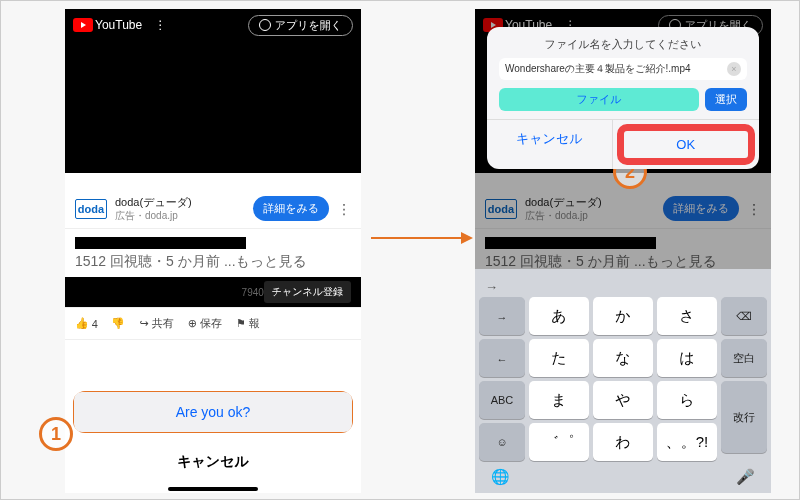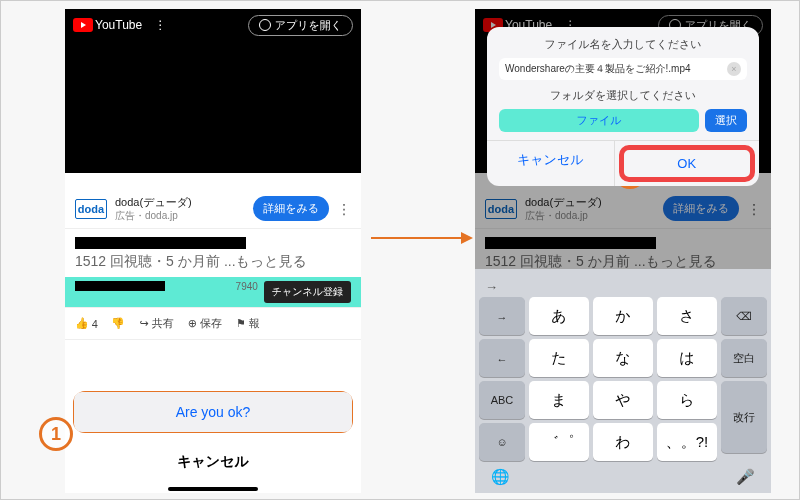--- a/index.html
+++ b/index.html
@@ -19,21 +19,21 @@
   .ad-bar { background: #fff; display: flex; align-items: center; padding: 6px 10px; gap: 8px; border-bottom: 1px solid #eee; margin-top: 16px; }
   .ad-logo { width: 32px; height: 20px; background: #fff; color: #0a66c2; font-weight: 700; font-size: 11px; display: flex; align-items: center; justify-content: center; border: 1px solid #0a66c2; border-radius: 2px; }
   .ad-text { flex: 1; font-size: 11px; line-height: 1.3; }
   .ad-title { color: #222; }
   .ad-sub { color: #888; font-size: 10px; }
   .ad-cta { background: #1a73e8; color: #fff; font-size: 11px; padding: 5px 10px; border-radius: 14px; }
   .ad-more { color: #555; font-size: 14px; }
   .vtitle { background: #fff; padding: 6px 10px 2px; font-size: 12px; }
   .vtitle .blacked { background: #000; height: 12px; width: 62%; display: inline-block; vertical-align: middle; }
   .vmeta { background: #fff; padding: 2px 10px 6px; font-size: 14px; color: #666; }
-  .channel-row { background: #5eead4; display: flex; padding: 4px 10px; gap: 6px; border-bottom: 1px solid #eee; }
+  .channel-row { background: #000000; display: flex; align-items: center; padding: 4px 10px; border-bottom: 1px solid #eee; }
   .ch-name { background: #000; height: 10px; width: 90px; }
   .ch-count { font-size: 10px; color: #666; margin-left: auto; }
   .subscribe { background: #222; color: #fff; font-size: 10px; padding: 4px 8px; border-radius: 3px; }
   .action-row { background: #fff; display: flex; align-items: center; gap: 14px; padding: 8px 10px; border-bottom: 1px solid #eee; font-size: 11px; color: #444; }
   .action-row span { display: flex; align-items: center; gap: 3px; }
   
   .sheet { position: absolute; left: 8px; right: 8px; bottom: 10px; }
   .sheet-card { background: #f1f1f3; border-radius: 12px; overflow: hidden; margin-bottom: 8px; }
   .sheet-item { text-align: center; padding: 12px 0; color: #0a66ff; font-size: 14px; border-bottom: 1px solid #ddd; }
   .sheet-item.highlight { border: 2px solid #e57324; border-radius: 10px; margin: -1px; }
@@ -45,21 +45,21 @@
   .dialog { position: absolute; top: 18px; left: 12px; right: 12px; background: #f5f5f7; border-radius: 12px; padding: 10px 12px; z-index: 5; }
   .dlg-title { text-align: center; font-size: 11px; color: #444; margin-bottom: 6px; }
   .dlg-input { display: flex; align-items: center; background: #fff; border-radius: 6px; padding: 4px 6px; font-size: 10px; color: #333; margin-bottom: 8px; }
   .dlg-input .clear { margin-left: auto; color: #aaa; width: 14px; height: 14px; border-radius: 50%; background: #ddd; display: flex; align-items: center; justify-content: center; font-size: 9px; }
   .dlg-folder-row { display: flex; gap: 6px; align-items: center; margin-bottom: 8px; }
   .dlg-folder { flex: 1; background: #5eead4; border-radius: 6px; text-align: center; padding: 4px 0; font-size: 11px; color: #0a66ff; }
   .dlg-select { background: #1a73e8; color: #fff; border-radius: 6px; padding: 4px 10px; font-size: 11px; }
   .dlg-btns { display: flex; border-top: 1px solid #ddd; margin: 0 -12px -10px; }
   .dlg-btn { flex: 1; text-align: center; padding: 10px 0; color: #0a66ff; font-size: 13px; }
   .dlg-btn:first-child { border-right: 1px solid #ddd; }
-  .dlg-btn.ok { border: 5px solid #ef4444; border-radius: 10px; margin: 4px; padding: 6px 0; }
+  .dlg-btn.ok { border: 7px solid #ef4444; border-radius: 10px; margin: 4px; padding: 6px 0; }
   
   .keyboard { position: absolute; bottom: 0; left: 0; right: 0; background: #d2d5db; padding: 4px; }
   .kb-top { height: 24px; display: flex; align-items: center; padding: 0 6px; justify-content: space-between; color: #555; font-size: 13px; }
   .kb-grid { display: grid; grid-template-columns: 46px 1fr 1fr 1fr 46px; gap: 4px; }
   .key { background: #fff; border-radius: 5px; height: 38px; display: flex; align-items: center; justify-content: center; font-size: 15px; box-shadow: 0 1px 0 rgba(0,0,0,.25); }
   .key.func { background: #b7bcc5; font-size: 11px; color: #222; }
   .key.tall { grid-row: span 2; height: 72px; }
   .kb-bottom { height: 28px; display: flex; align-items: center; justify-content: space-between; padding: 4px 12px 0; color: #555; font-size: 15px; }
   
   .callout { position: absolute; width: 34px; height: 34px; border: 3px solid #e57324; border-radius: 50%; display: flex; align-items: center; justify-content: center; color: #e57324; font-weight: 700; font-size: 18px; background: rgba(255,255,255,.6); }
@@ -145,21 +145,20 @@
   <div class="vmeta">1512 回視聴・5 か月前  ...もっと見る</div>
 
   <div class="dim"></div>
 
   <div class="dialog">
     <div class="dlg-title">ファイル名を入力してください</div>
     <div class="dlg-input">
       <span>Wondershareの主要４製品をご紹介!.mp4</span>
       <span class="clear">×</span>
     </div>
-    <div class="dlg-title">フォルダを選択してください</div>
     <div class="dlg-folder-row">
       <div class="dlg-folder">ファイル</div>
       <div class="dlg-select">選択</div>
     </div>
     <div class="dlg-btns">
       <div class="dlg-btn">キャンセル</div>
       <div class="dlg-btn ok">OK</div>
     </div>
   </div>
 

